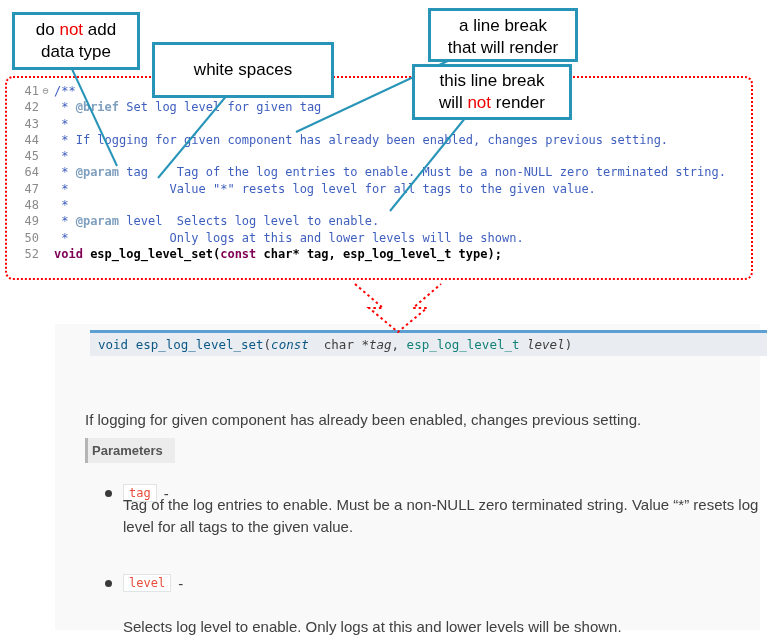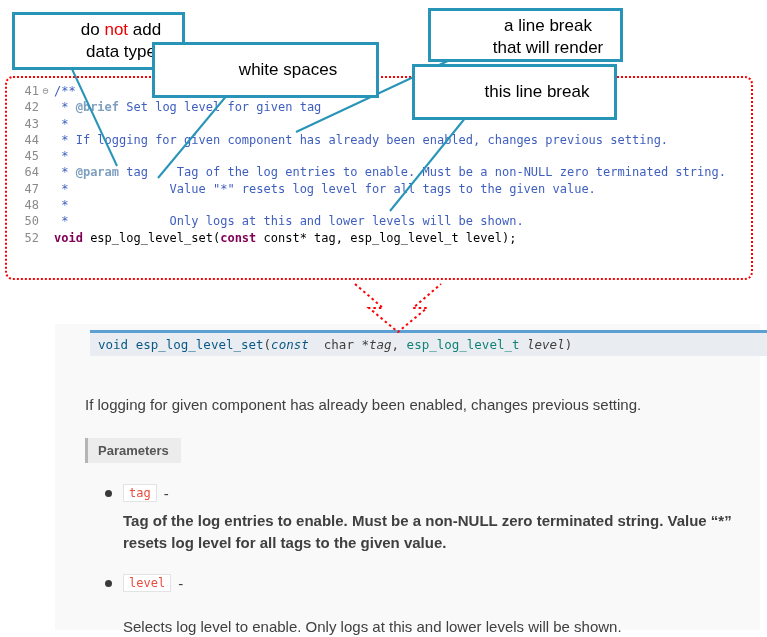--- a/index.html
+++ b/index.html
@@ -2,104 +2,106 @@
 <html style="--callout_border: #2794b8; --annotation_red: #ee0000; --code_dotted_border: #ff0000; --comment_blue: #3F5FBF; --doctag_blue: #7F9FBF; --keyword_maroon: #7F0055; --sig_top_border: #5ca0d3; --sig_bg: #e9edf1; --sig_blue: #0b5886; --sig_type_teal: #128277; --chip_red: #e74c3c; --panel_bg: #f9f9f9; --body_text: #404040;"><head>
 <meta charset="utf-8">
 <style>
   html,body{margin:0;padding:0;background:#fff;}
   .canvas{position:relative;width:767px;height:637px;background:#fff;overflow:hidden;
           font-family:"Liberation Sans",sans-serif;}
 
   
   .callout{position:absolute;border:3px solid var(--callout_border,#2794b8);background:#fff;
            display:flex;flex-direction:column;justify-content:center;align-items:center;
-           text-align:center;font-size:17px;color:#000;line-height:22px;z-index:3;padding-left:45px;}
+           text-align:center;font-size:17px;color:#000;line-height:22px;z-index:3;}
   .callout .red{color:var(--annotation_red,#ee0000);}
   #callout-datatype{left:12px;top:12px;width:122px;height:52px;}
   #callout-whitespace{left:152px;top:42px;width:176px;height:50px;}
   #callout-break-render{left:428px;top:8px;width:144px;height:48px;justify-content:flex-end;}
   #callout-break-norender{left:412px;top:64px;width:154px;height:50px;text-align:center;}
 
   
   .code-panel{position:absolute;left:5px;top:76px;width:748px;height:204px;box-sizing:border-box;
               border:2px dotted var(--code_dotted_border,#ff0000);border-radius:8px;background:#fff;
               padding:5px 0 0 6px;z-index:1;}
   .code-line{display:flex;height:16.3px;line-height:16.3px;white-space:pre;
              font-family:"DejaVu Sans Mono",monospace;font-size:12px;}
   .gutter{width:26px;text-align:right;color:#8a8a8a;flex:none;}
   .fold{width:13px;text-align:center;color:#8a8a8a;font-size:10px;flex:none;}
   .code-text{margin-left:2px;}
   .seg-cmt{color:var(--comment_blue,#3F5FBF);}
   .seg-doctag{color:var(--doctag_blue,#7F9FBF);font-weight:bold;}
   .seg-kw{color:var(--keyword_maroon,#7F0055);font-weight:bold;}
-  .seg-fn{color:#000;font-weight:normal;text-align:center;}
+  .seg-fn{color:#000;font-weight:bold;text-align:center;}
 
   
   .overlay{position:absolute;left:0;top:0;z-index:2;pointer-events:none;}
 
   
   .docs-panel{position:absolute;left:55px;top:324px;width:705px;height:306px;
               background:var(--panel_bg,#f9f9f9);z-index:1;}
   .sig-bar{position:absolute;left:7px;top:6px;width:691px;height:26px;box-sizing:border-box;
            background:var(--sig_bg,#e9edf1);border-top:3px solid var(--sig_top_border,#5ca0d3);
            display:flex;align-items:center;padding-left:8px;
            font-family:"DejaVu Sans Mono",monospace;font-size:12.5px;font-weight:normal;white-space:pre;margin-left:28px;}
   .sig-kw,.sig-name{color:var(--sig_blue,#0b5886);}
   .sig-const{color:var(--sig_blue,#0b5886);font-style:italic;}
   .sig-p{color:#404040;}
   .sig-var{color:#404040;font-style:italic;}
   .sig-type{color:var(--sig_type_teal,#128277);}
   .doc-para{position:absolute;left:30px;font-size:15px;color:var(--body_text,#404040);}
   #doc-brief{top:44px;}
-  #doc-detail{top:72px;}
+  #doc-detail{top:87px;}
   .params-label{position:absolute;left:30px;top:114px;background:#ececec;
-                border-left:3px solid #b5b5b5;padding:5px 12px 5px 10px;
+                border-left:3px solid #b5b5b5;padding:5px 12px 5px 4px;
                 font-size:13px;font-weight:bold;color:#555;}
   .param-row{position:absolute;left:50px;display:flex;align-items:center;
              font-size:15px;color:var(--body_text,#404040);}
   #param-row-0{top:160px;} #param-row-1{top:250px;}
   .bullet{width:7px;height:7px;border-radius:50%;background:#3a3a3a;margin-right:11px;flex:none;}
   .chip{font-family:"DejaVu Sans Mono",monospace;font-size:12px;color:var(--chip_red,#e74c3c);
         background:#fff;border:1px solid #e1e4e5;padding:1px 5px;margin-right:7px;}
   .param-desc{position:absolute;left:68px;width:645px;font-size:15px;line-height:22px;
               color:var(--body_text,#404040);}
-  #param-desc-0{top:186px;font-weight:bold;} #param-desc-1{top:292px;}
+  #param-desc-0{top:170px;} #param-desc-1{top:292px;}
 </style>
 </head>
 <body>
 
 <div class="canvas">
 
   <div class="callout" id="callout-datatype">
       <div><span>do </span><span class="red">not</span><span> add</span></div>
       <div><span>data type</span></div>
     </div>
   <div class="callout" id="callout-whitespace">
       <div><span>white spaces</span></div>
     </div>
   <div class="callout" id="callout-break-render">
       <div><span>a line break</span></div>
       <div><span>that will render</span></div>
     </div>
   <div class="callout" id="callout-break-norender">
       <div><span>this line break</span></div>
+      <div><span>will </span><span class="red">not</span><span> render</span></div>
     </div>
 
   <div class="code-panel">
     <div id="code-lines">
         <div class="code-line"><span class="gutter">41</span><span class="fold">⊖</span><span class="code-text"><span class="seg-cmt">/**</span></span></div>
         <div class="code-line"><span class="gutter">42</span><span class="fold"></span><span class="code-text"><span class="seg-cmt"> * </span><span class="seg-doctag">@brief</span><span class="seg-cmt"> Set log level for given tag</span></span></div>
         <div class="code-line"><span class="gutter">43</span><span class="fold"></span><span class="code-text"><span class="seg-cmt"> *</span></span></div>
         <div class="code-line"><span class="gutter">44</span><span class="fold"></span><span class="code-text"><span class="seg-cmt"> * If logging for given component has already been enabled, changes previous setting.</span></span></div>
         <div class="code-line"><span class="gutter">45</span><span class="fold"></span><span class="code-text"><span class="seg-cmt"> *</span></span></div>
         <div class="code-line"><span class="gutter">64</span><span class="fold"></span><span class="code-text"><span class="seg-cmt"> * </span><span class="seg-doctag">@param</span><span class="seg-cmt"> tag    Tag of the log entries to enable. Must be a non-NULL zero terminated string.</span></span></div>
         <div class="code-line"><span class="gutter">47</span><span class="fold"></span><span class="code-text"><span class="seg-cmt"> *              Value "*" resets log level for all tags to the given value.</span></span></div>
         <div class="code-line"><span class="gutter">48</span><span class="fold"></span><span class="code-text"><span class="seg-cmt"> *</span></span></div>
+        <div class="code-line"><span class="gutter">49</span><span class="fold"></span><span class="code-text"><span class="seg-cmt"> * </span><span class="seg-doctag">@param</span><span class="seg-cmt"> level  Selects log level to enable.</span></span></div>
         <div class="code-line"><span class="gutter">50</span><span class="fold"></span><span class="code-text"><span class="seg-cmt"> *              Only logs at this and lower levels will be shown.</span></span></div>
-        <div class="code-line"><span class="gutter">52</span><span class="fold"></span><span class="code-text"><span class="seg-kw">void</span><span class="seg-fn"> esp_log_level_set(</span><span class="seg-kw">const</span><span class="seg-fn"> const* tag, esp_log_level_t level);</span></span></div>
+        <div class="code-line"><span class="gutter">52</span><span class="fold"></span><span class="code-text"><span class="seg-kw">void</span><span class="seg-fn"> esp_log_level_set(</span><span class="seg-kw">const</span><span class="seg-fn"> char* tag, esp_log_level_t type);</span></span></div>
       </div>
   </div>
 
   <svg class="overlay" width="767" height="637" viewBox="0 0 767 637">
     <line x1="72" y1="69" x2="117" y2="166" stroke="#2794b8" stroke-width="2"></line>
     <line x1="228" y1="94" x2="158" y2="178" stroke="#2794b8" stroke-width="2"></line>
     <line x1="452" y1="59" x2="296" y2="132" stroke="#2794b8" stroke-width="2"></line>
     <line x1="466" y1="117" x2="390" y2="211" stroke="#2794b8" stroke-width="2"></line>
     <path d="M355,284 L383,308 L369,308 L398,332 L427,308 L413,308 L441,284" fill="none" stroke="#ff0000" stroke-width="2" stroke-dasharray="2.5 3"></path>
   </svg>

